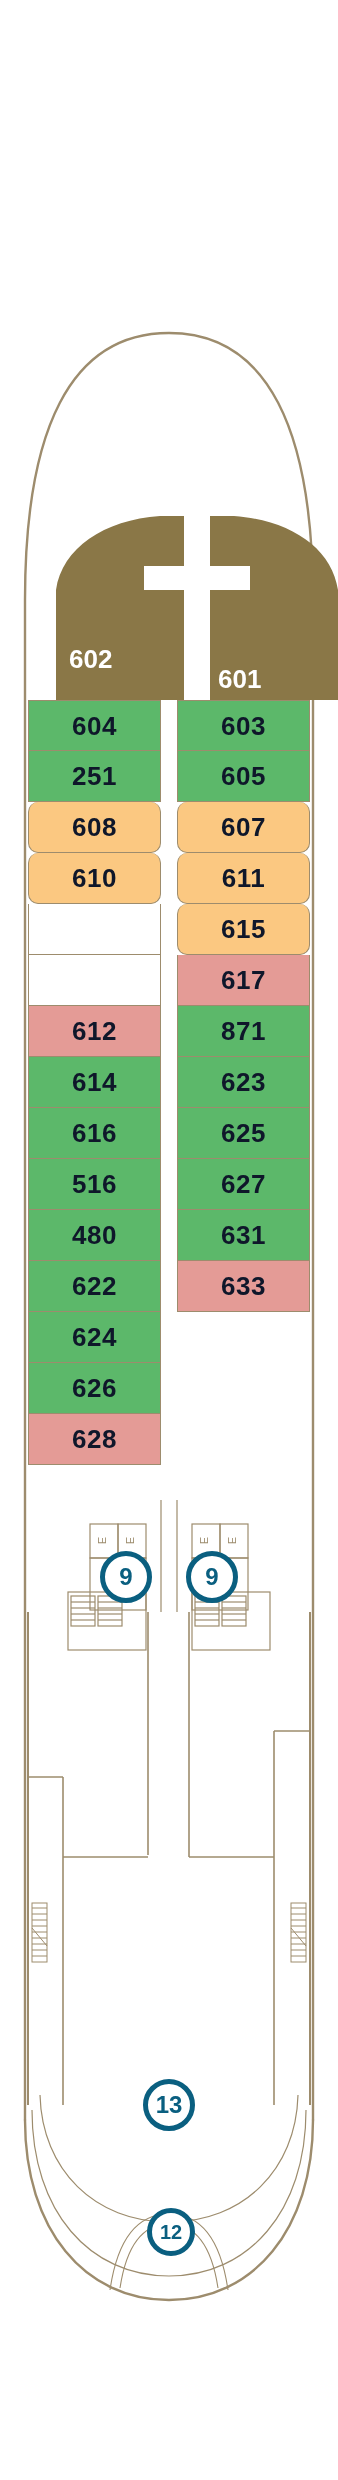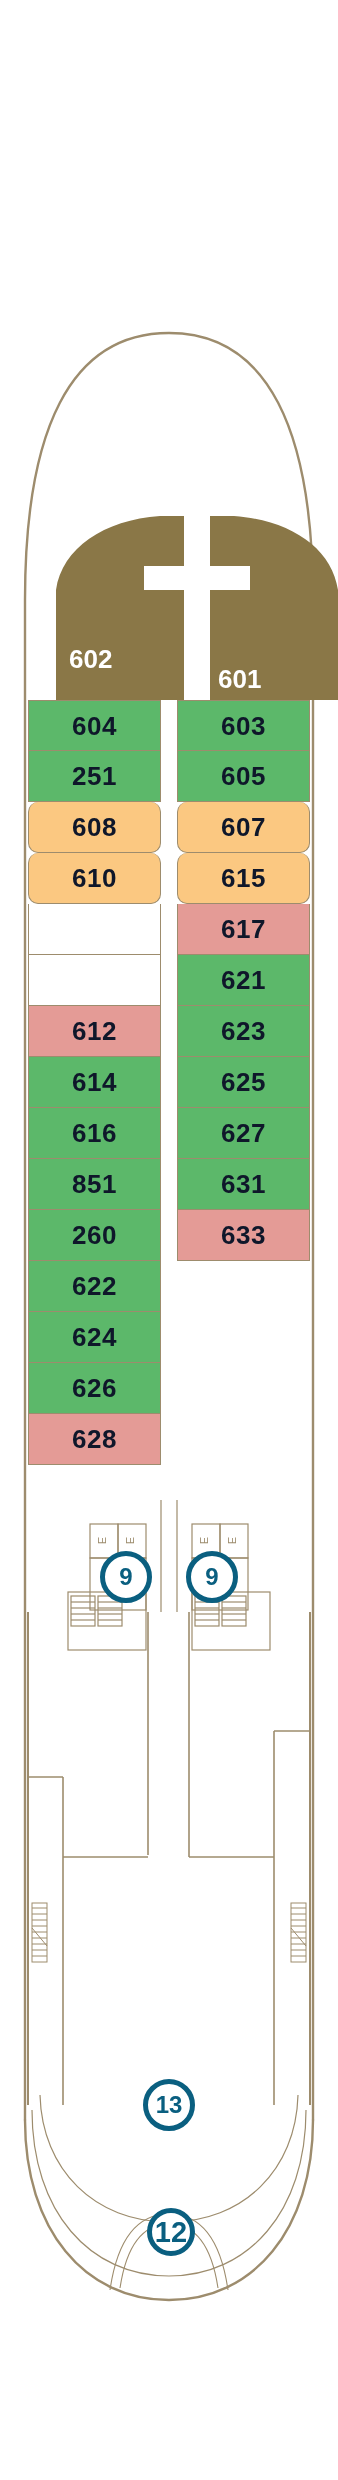--- a/index.html
+++ b/index.html
@@ -90,21 +90,21 @@
   .deck-marker.size-lg {
     width: 42px;
     height: 42px;
     border: 5px solid #0a5f80;
     font-size: 24px;
   }
   .deck-marker.size-md {
     width: 38px;
     height: 38px;
     border: 5px solid #0a5f80;
-    font-size: 29px;
+    font-size: 20px;
   }
 
   
   .elev-tag {
     position: absolute;
     color: #9d8c6d;
     font-size: 11px;
     font-weight: normal;
     transform: rotate(-90deg);
     transform-origin: center center;
@@ -256,34 +256,35 @@
   <div class="cabin-col col-port" id="col-port" style="top:700px;">
       <div class="cabin cat-green first">604</div>
       <div class="cabin cat-green">251</div>
       <div class="cabin cat-orange">608</div>
       <div class="cabin cat-orange">610</div>
       <div class="cabin cat-empty"></div>
       <div class="cabin cat-empty"></div>
       <div class="cabin cat-pink">612</div>
       <div class="cabin cat-green">614</div>
       <div class="cabin cat-green">616</div>
-      <div class="cabin cat-green">851</div>
-      <div class="cabin cat-green">260</div>
+      <div class="cabin cat-green">516</div>
+      <div class="cabin cat-green">480</div>
       <div class="cabin cat-green">622</div>
       <div class="cabin cat-green">624</div>
       <div class="cabin cat-green">626</div>
       <div class="cabin cat-pink">628</div>
     </div>
   <div class="cabin-col col-stbd" id="col-stbd" style="top:700px;">
       <div class="cabin cat-green first">603</div>
       <div class="cabin cat-green">605</div>
       <div class="cabin cat-orange">607</div>
+      <div class="cabin cat-orange">611</div>
       <div class="cabin cat-orange">615</div>
       <div class="cabin cat-pink">617</div>
-      <div class="cabin cat-green">621</div>
+      <div class="cabin cat-green">871</div>
       <div class="cabin cat-green">623</div>
       <div class="cabin cat-green">625</div>
       <div class="cabin cat-green">627</div>
       <div class="cabin cat-green">631</div>
       <div class="cabin cat-pink">633</div>
     </div>
 
   <span class="elev-tag" style="left:99px;  top:1535px;">E</span>
   <span class="elev-tag" style="left:127px; top:1535px;">E</span>
   <span class="elev-tag" style="left:201px; top:1535px;">E</span>

